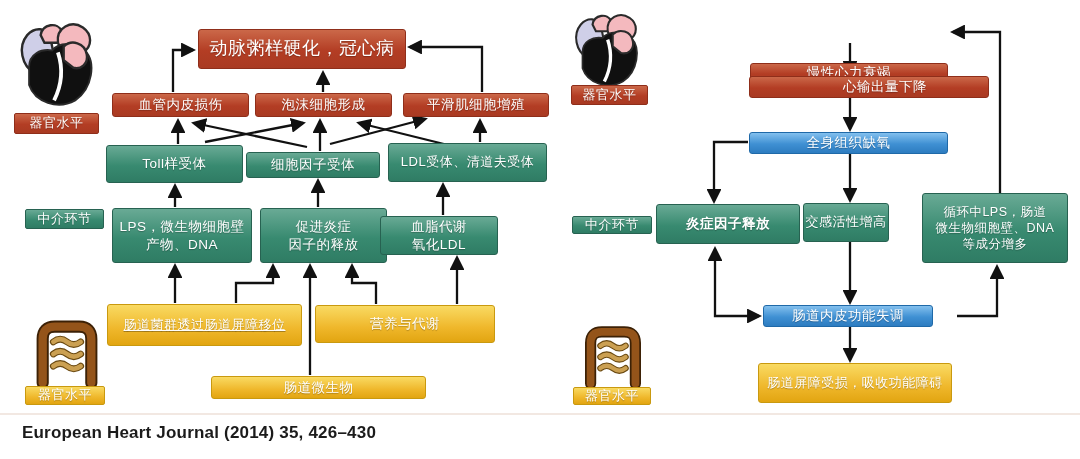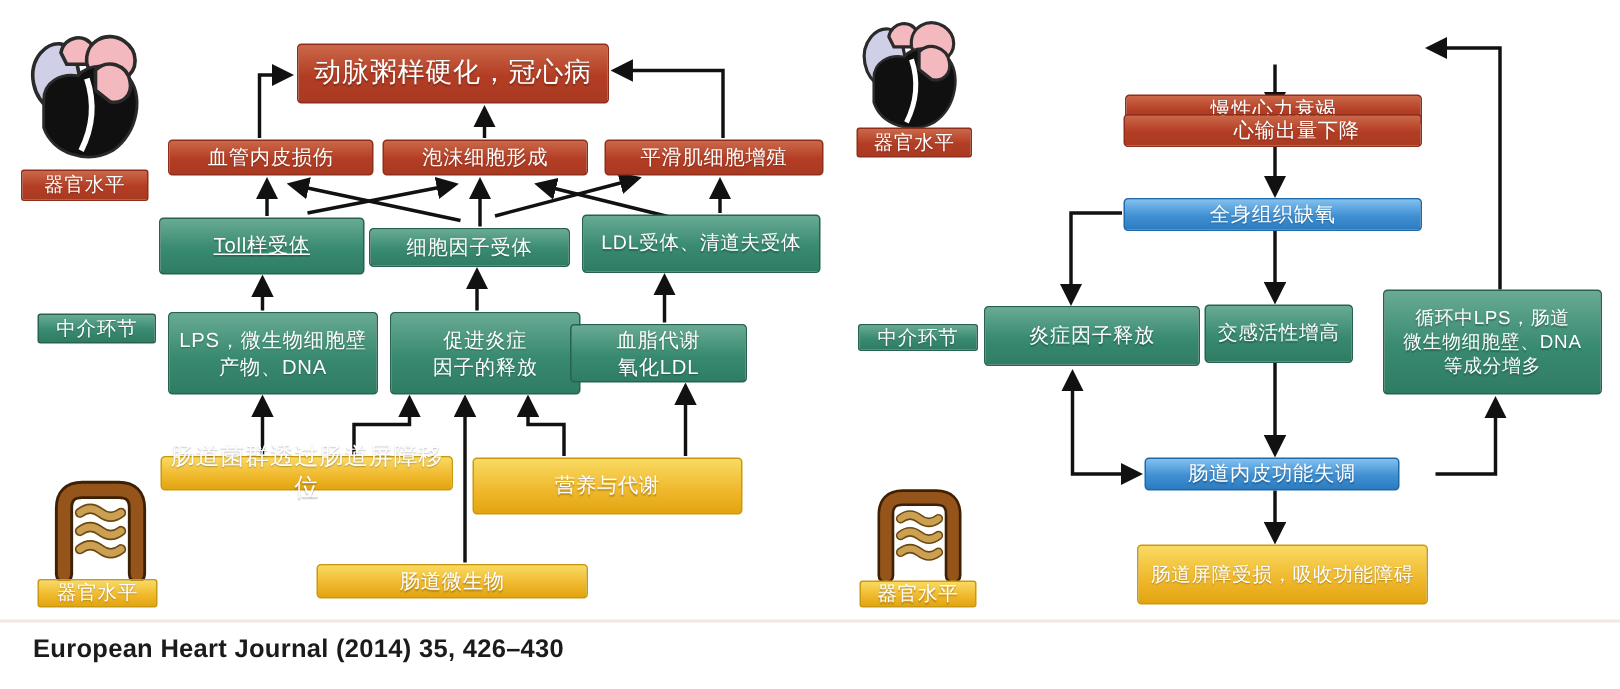--- a/index.html
+++ b/index.html
@@ -12,21 +12,21 @@
     text-align:center;color:#fff;box-sizing:border-box;border-radius:3px;
     line-height:1.28;white-space:pre-line;
     text-shadow:0 1px 1px rgba(0,0,0,.28);
     font-size:13.5px;letter-spacing:.5px;
   }
   .red{background:linear-gradient(180deg,#cb6849 0%,#b33d24 55%,#a93a22 100%);border:1px solid #8f2e1a;}
   .green{background:linear-gradient(180deg,#69aa95 0%,#388a70 55%,#2f7c64 100%);border:1px solid #276251;}
   .yellow{background:linear-gradient(180deg,#f9da62 0%,#efb72b 60%,#e2a511 100%);border:1px solid #c9990f;}
   .blue{background:linear-gradient(180deg,#83c0ee 0%,#3f90d3 55%,#2d7cc0 100%);border:1px solid #1f69a8;}
   .lbl{font-size:13px;border-radius:2px;}
-  .bold{font-weight:normal;}
+  .bold{font-weight:bold;}
   #arrows{position:absolute;left:0;top:0;pointer-events:none;}
   .icon{position:absolute;}
   #separator{position:absolute;left:0;top:413px;width:1080px;height:0;border-top:2px solid #f2e8e2;}
   #caption{
     position:absolute;left:22px;top:423px;font-size:17px;font-weight:bold;color:#1b1b1b;
     letter-spacing:.2px;white-space:nowrap;
   }
 </style>
 </head>
 <body>
@@ -102,41 +102,41 @@
       <path d="M1000,193 L1000,32 L953,32" marker-end="url(#ah)"></path>
       <path d="M850,327 L850,360" marker-end="url(#ah)"></path>
     </g>
   </svg>
 
   <div class="nd red lbl" style="left:14px;top:113px;width:85px;height:21px;">器官水平</div>
   <div class="nd red" style="left:198px;top:29px;width:208px;height:40px;font-size:18px;text-align:center;">动脉粥样硬化，冠心病</div>
   <div class="nd red" style="left:112px;top:93px;width:137px;height:24px;">血管内皮损伤</div>
   <div class="nd red" style="left:255px;top:93px;width:137px;height:24px;">泡沫细胞形成</div>
   <div class="nd red" style="left:403px;top:93px;width:146px;height:24px;">平滑肌细胞增殖</div>
-  <div class="nd green" style="left:106px;top:145px;width:137px;height:38px;text-decoration:underline;">Toll样受体</div>
+  <div class="nd green" style="left:106px;top:145px;width:137px;height:38px;">Toll样受体</div>
   <div class="nd green" style="left:246px;top:152px;width:134px;height:26px;">细胞因子受体</div>
   <div class="nd green" style="left:388px;top:143px;width:159px;height:39px;font-size:13px;">LDL受体、清道夫受体</div>
   <div class="nd green lbl" style="left:25px;top:209px;width:79px;height:20px;">中介环节</div>
   <div class="nd green" style="left:112px;top:208px;width:140px;height:55px;">LPS，微生物细胞壁
 产物、DNA</div>
   <div class="nd green" style="left:260px;top:208px;width:127px;height:55px;">促进炎症
 因子的释放</div>
   <div class="nd green" style="left:380px;top:216px;width:118px;height:39px;">血脂代谢
 氧化LDL</div>
-  <div class="nd yellow" style="left:107px;top:304px;width:195px;height:23px;font-size:16px;">肠道菌群透过肠道屏障移位</div>
+  <div class="nd yellow" style="left:107px;top:304px;width:195px;height:42px;font-size:13px;text-decoration:underline;">肠道菌群透过肠道屏障移位</div>
   <div class="nd yellow" style="left:315px;top:305px;width:180px;height:38px;">营养与代谢</div>
-  <div class="nd yellow" style="left:211px;top:376px;width:181px;height:23px;">肠道微生物</div>
+  <div class="nd yellow" style="left:211px;top:376px;width:215px;height:23px;">肠道微生物</div>
   <div class="nd yellow lbl" style="left:25px;top:386px;width:80px;height:19px;">器官水平</div>
 
   <div class="nd red lbl" style="left:571px;top:85px;width:77px;height:20px;">器官水平</div>
   <div class="nd red" style="left:750px;top:23px;width:198px;height:20px;margin-top:40px;">慢性心力衰竭</div>
-  <div class="nd red" style="left:749px;top:76px;width:199px;height:22px;padding-left:32px;">心输出量下降</div>
+  <div class="nd red" style="left:749px;top:76px;width:240px;height:22px;padding-left:32px;">心输出量下降</div>
   <div class="nd blue" style="left:749px;top:132px;width:199px;height:22px;">全身组织缺氧</div>
   <div class="nd green bold" style="left:656px;top:204px;width:144px;height:40px;">炎症因子释放</div>
-  <div class="nd green" style="left:803px;top:203px;width:99px;height:39px;font-size:13px;">交感活性增高</div>
+  <div class="nd green" style="left:803px;top:203px;width:86px;height:39px;font-size:13px;">交感活性增高</div>
   <div class="nd green" style="left:922px;top:193px;width:146px;height:70px;font-size:12.5px;">循环中LPS，肠道
 微生物细胞壁、DNA
 等成分增多</div>
   <div class="nd green lbl" style="left:572px;top:216px;width:80px;height:18px;">中介环节</div>
   <div class="nd blue" style="left:763px;top:305px;width:170px;height:22px;">肠道内皮功能失调</div>
   <div class="nd yellow" style="left:758px;top:363px;width:194px;height:40px;font-size:13px;">肠道屏障受损，吸收功能障碍</div>
   <div class="nd yellow lbl" style="left:573px;top:387px;width:78px;height:18px;">器官水平</div>
 
   <div id="separator"></div>
   <div id="caption">European Heart Journal (2014) 35, 426–430</div>

